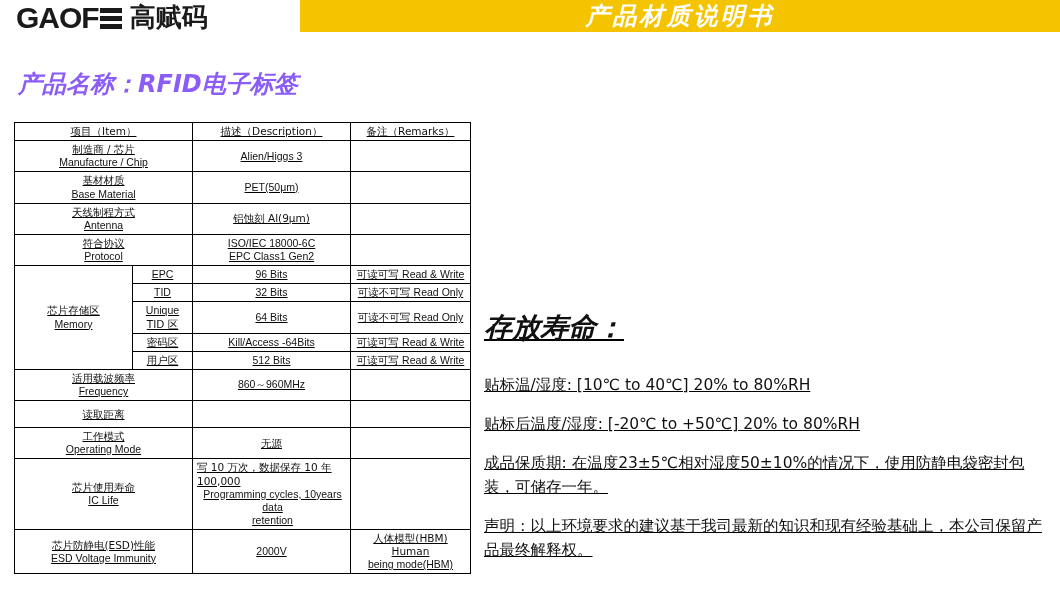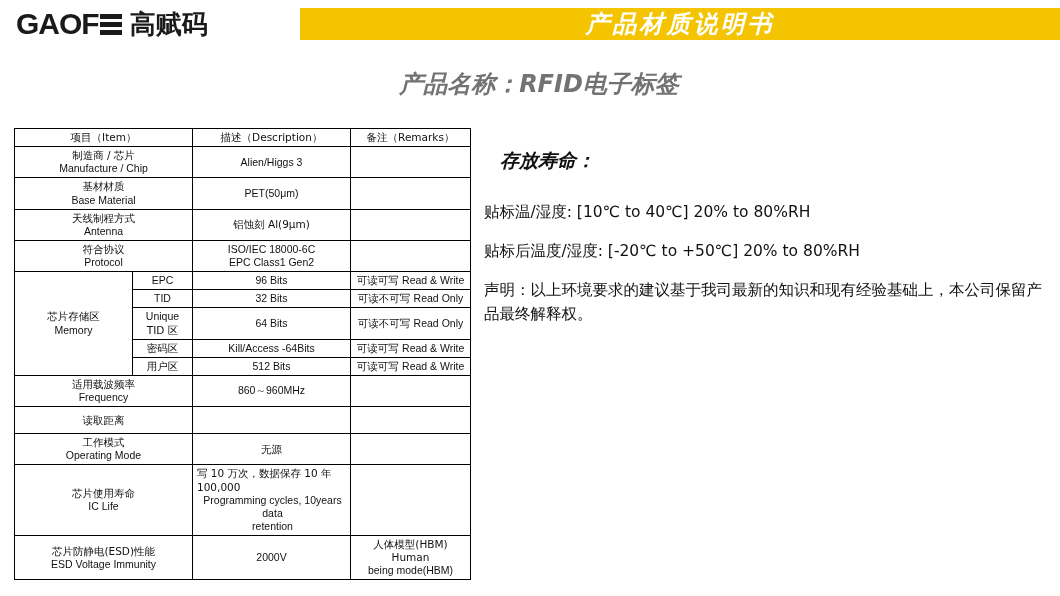--- a/index.html
+++ b/index.html
@@ -13,21 +13,21 @@
     font-family: "Liberation Sans", sans-serif;
     color: #000000;
     overflow: hidden;
     position: relative;
   }
 
   
   .header {
     height: 48px;
     display: flex;
-    align-items: center;
+    align-items: flex-start;
     background: #ffffff;
   }
   .logo-zone {
     width: 300px;
     display: flex;
     align-items: center;
     padding-left: 16px;
     box-sizing: border-box;
     background: #ffffff;
   }
@@ -76,34 +76,34 @@
     font-family: "DejaVu Sans", sans-serif;
     font-weight: bold;
     font-style: italic;
     font-size: 24px;
     color: #ffffff;
     letter-spacing: 3px;
   }
 
   
   .product-name {
-    margin: 20px 0 12px 18px;
+    margin: 20px 0 6px 18px;
     font-family: "DejaVu Sans", sans-serif;
     font-weight: bold;
     font-style: italic;
     font-size: 24px;
-    color: #737373;
-    text-align: center;
+    color: #8b5cf6;
   }
 
   
   .content {
     display: flex;
-    align-items: flex-start;
+    align-items: flex-end;
     padding: 16px 0 0 0;
+    text-decoration: underline;
   }
   .col-left {
     width: 470px;
     padding-left: 14px;
     box-sizing: border-box;
   }
   .col-right {
     flex: 1;
     padding-left: 14px;
     padding-right: 10px;
@@ -130,22 +130,22 @@
   td.sub { font-size: 10.5px; }
   .cn { font-family: "DejaVu Sans", sans-serif; }
   .en { font-family: "Liberation Sans", sans-serif; }
   .two-line span { display: block; }
 
   
   .life-title {
     font-family: "DejaVu Sans", sans-serif;
     font-weight: bold;
     font-style: italic;
-    font-size: 19px;
-    margin: 20px 0 26px 16px;
+    font-size: 28px;
+    margin: 20px 0 26px 0;
     color: #111;
   }
   .para {
     font-family: "DejaVu Sans", sans-serif;
     font-size: 15.5px;
     line-height: 1.55;
     margin: 15px 0 12px 0;
     color: #111;
   }
   .para.tight { margin-bottom: 6px; }
@@ -325,15 +325,16 @@
           </td>
         </tr>
       </tbody>
     </table>
   </div>
 
   <div class="col-right">
     <div class="life-title">存放寿命：</div>
     <p class="para tight">贴标温/湿度: [10℃ to 40℃] 20% to 80%RH</p>
     <p class="para tight">贴标后温度/湿度: [-20℃ to +50℃] 20% to 80%RH</p>
+    <p class="para block">成品保质期: 在温度23±5℃相对湿度50±10%的情况下，使用防静电袋密封包装，可储存一年。</p>
     <p class="para">声明：以上环境要求的建议基于我司最新的知识和现有经验基础上，本公司保留产品最终解释权。</p>
   </div>
 </div>
 
 </body></html>

